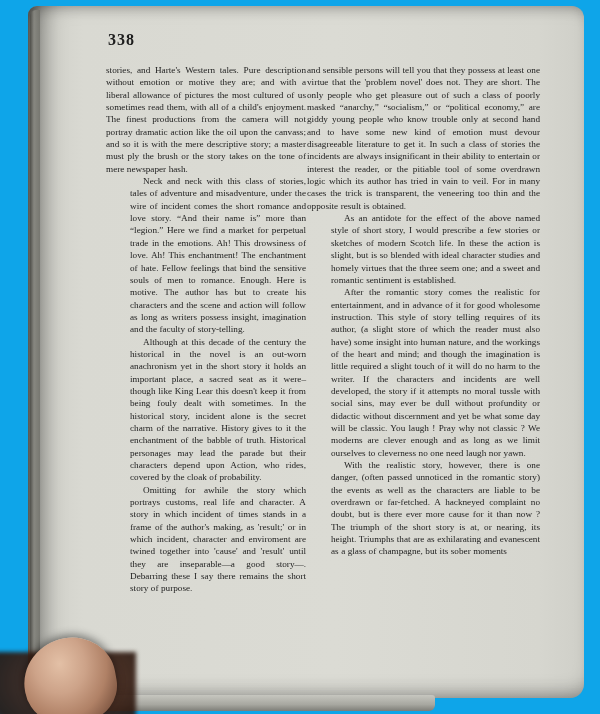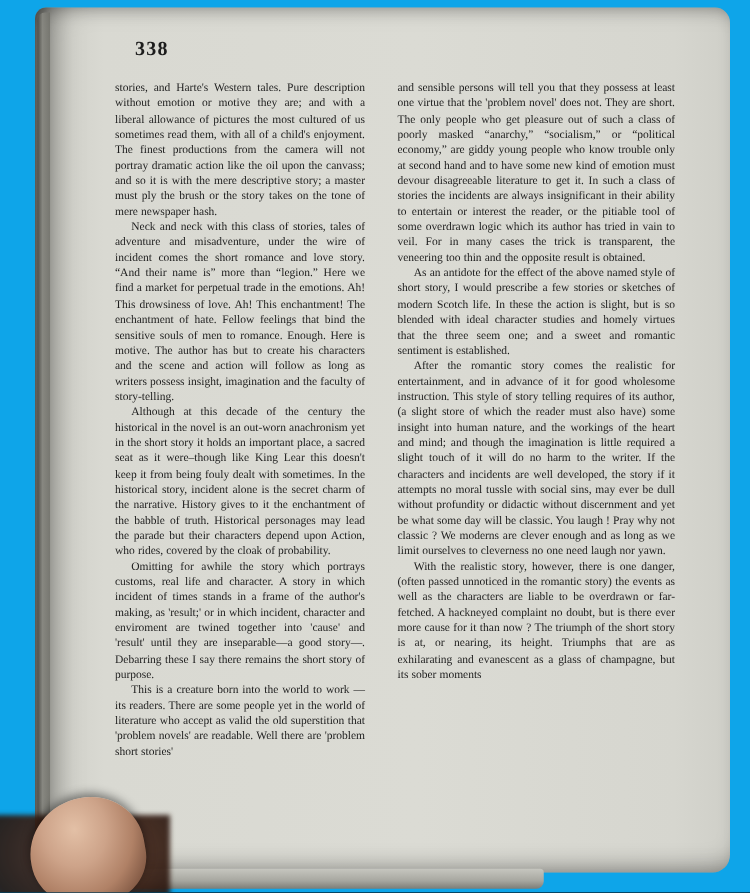--- a/index.html
+++ b/index.html
@@ -47,50 +47,49 @@
     position:absolute;left:80px;top:25px;
     font-size:16px;font-weight:700;color:#1c1c1c;letter-spacing:1px;
   }
   .journal-title{
     position:absolute;left:148px;right:108px;top:21px;text-align:center;
     font-size:20px;font-weight:700;color:#161616;letter-spacing:.4px;
     white-space:nowrap;
   }
   
   .columns{
-    position:absolute;left:64px;right:44px;top:58px;
-    display:flex;gap:26px;justify-content:flex-end;
+    position:absolute;left:78px;right:44px;top:58px;
+    display:flex;gap:1px;justify-content:flex-end;
   }
   .col{color:#1d1d1d;}
   .col-left{flex:0 0 200px;}
   .col-right{flex:1;}
   .col p{
     margin:0;
     font-size:9.2px;line-height:12.35px;
     text-align:justify;
     hyphens:auto;
     word-spacing:.2px;
   }
-  .col p.indent{text-indent:13px;}
+  .col p.indent{text-indent:13px;margin-left:24px;}
 </style>
 </head>
 <body>
 
 <div class="scan">
 
   <div class="page">
     <div class="page-number">338</div>
 
     <div class="columns">
       <div class="col col-left">
         <p>stories, and Harte's Western tales. Pure description without emotion or motive they are; and with a liberal allowance of pictures the most cultured of us sometimes read them, with all of a child's enjoyment. The finest productions from the camera will not portray dramatic action like the oil upon the canvass; and so it is with the mere descriptive story; a master must ply the brush or the story takes on the tone of mere newspaper hash.</p>
         <p class="indent">Neck and neck with this class of stories, tales of adventure and misadventure, under the wire of incident comes the short romance and love story. “And their name is” more than “legion.” Here we find a market for perpetual trade in the emotions. Ah! This drowsiness of love. Ah! This enchantment! The enchantment of hate. Fellow feelings that bind the sensitive souls of men to romance. Enough. Here is motive. The author has but to create his characters and the scene and action will follow as long as writers possess insight, imagination and the faculty of story-telling.</p>
         <p class="indent">Although at this decade of the century the historical in the novel is an out-worn anachronism yet in the short story it holds an important place, a sacred seat as it were–though like King Lear this doesn't keep it from being fouly dealt with sometimes. In the historical story, incident alone is the secret charm of the narrative. History gives to it the enchantment of the babble of truth. Historical personages may lead the parade but their characters depend upon Action, who rides, covered by the cloak of probability.</p>
         <p class="indent">Omitting for awhile the story which portrays customs, real life and character. A story in which incident of times stands in a frame of the author's making, as 'result;' or in which incident, character and enviroment are twined together into 'cause' and 'result' until they are inseparable—a good story—. Debarring these I say there remains the short story of purpose.</p>
-        <p class="indent">This is a creature born into the world to work —its readers. There are some people yet in the world of literature who accept as valid the old superstition that 'problem novels' are readable. Well there are 'problem short stories'</p>
       </div>
       <div class="col col-right">
         <p>and sensible persons will tell you that they possess at least one virtue that the 'problem novel' does not. They are short. The only people who get pleasure out of such a class of poorly masked “anarchy,” “socialism,” or “political economy,” are giddy young people who know trouble only at second hand and to have some new kind of emotion must devour disagreeable literature to get it. In such a class of stories the incidents are always insignificant in their ability to entertain or interest the reader, or the pitiable tool of some overdrawn logic which its author has tried in vain to veil. For in many cases the trick is transparent, the veneering too thin and the opposite result is obtained.</p>
         <p class="indent">As an antidote for the effect of the above named style of short story, I would prescribe a few stories or sketches of modern Scotch life. In these the action is slight, but is so blended with ideal character studies and homely virtues that the three seem one; and a sweet and romantic sentiment is established.</p>
         <p class="indent">After the romantic story comes the realistic for entertainment, and in advance of it for good wholesome instruction. This style of story telling requires of its author, (a slight store of which the reader must also have) some insight into human nature, and the workings of the heart and mind; and though the imagination is little required a slight touch of it will do no harm to the writer. If the characters and incidents are well developed, the story if it attempts no moral tussle with social sins, may ever be dull without profundity or didactic without discernment and yet be what some day will be classic. You laugh ! Pray why not classic ? We moderns are clever enough and as long as we limit ourselves to cleverness no one need laugh nor yawn.</p>
         <p class="indent">With the realistic story, however, there is one danger, (often passed unnoticed in the romantic story) the events as well as the characters are liable to be overdrawn or far-fetched. A hackneyed complaint no doubt, but is there ever more cause for it than now ? The triumph of the short story is at, or nearing, its height. Triumphs that are as exhilarating and evanescent as a glass of champagne, but its sober moments</p>
       </div>
     </div>
   </div>
 

